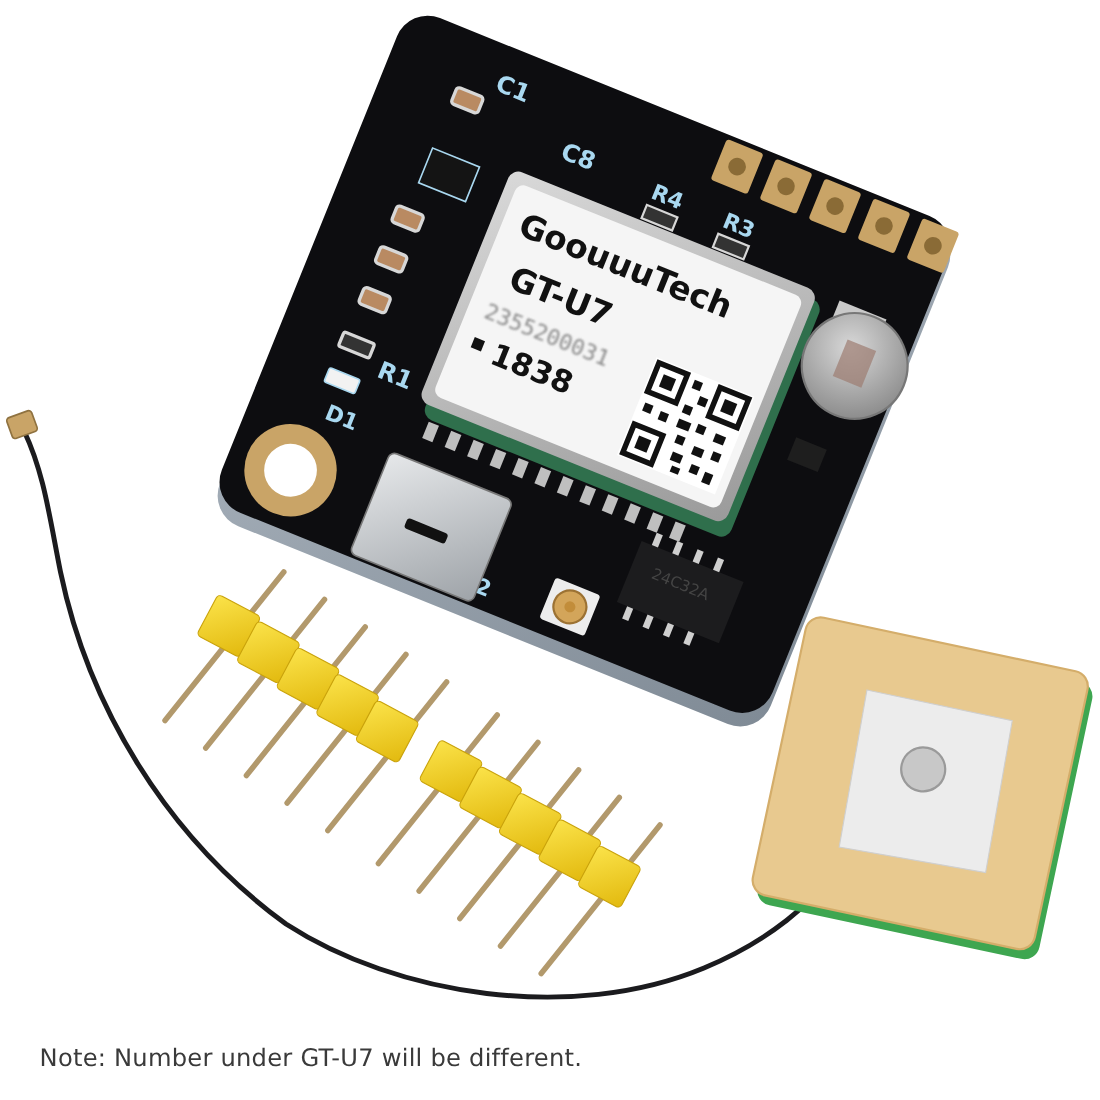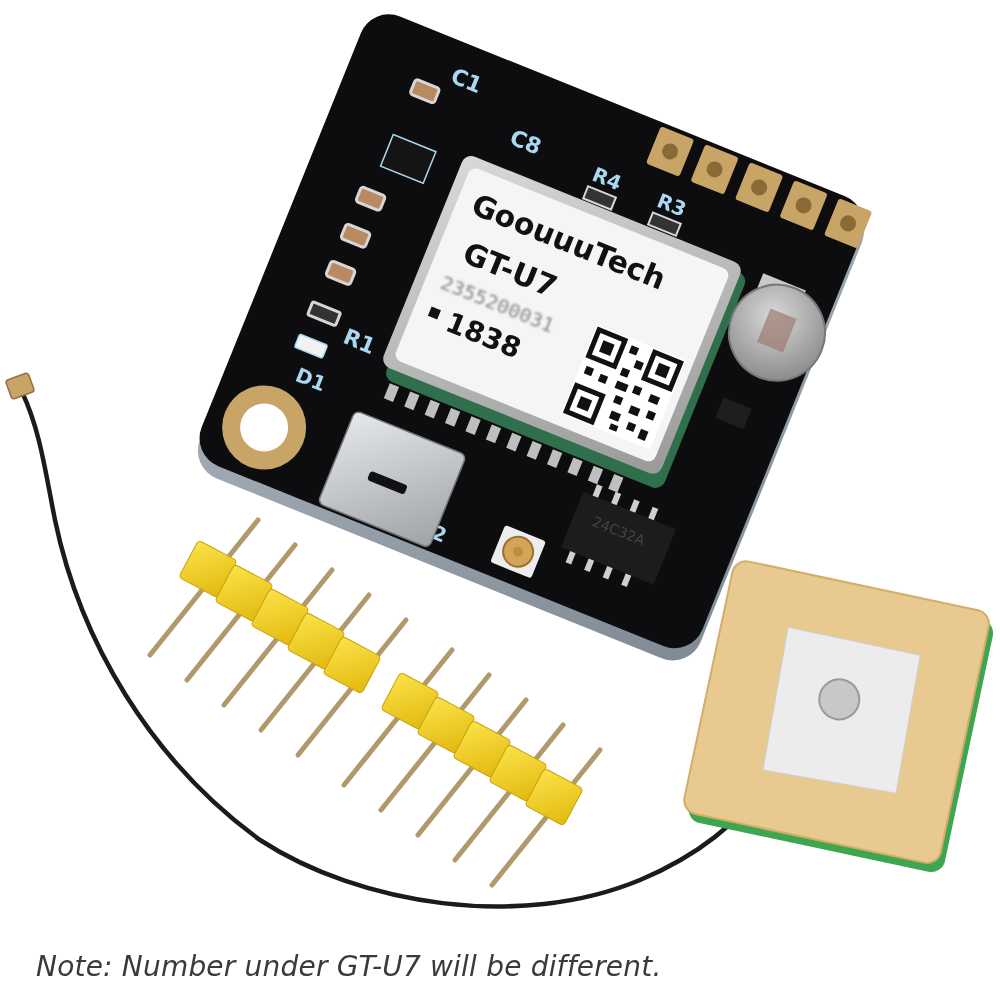--- a/index.html
+++ b/index.html
@@ -1,21 +1,21 @@
 <!DOCTYPE html>
 <html><head>
 <meta charset="utf-8">
 <style>
   html, body { margin: 0; padding: 0; background: #ffffff; }
   body { width: 1000px; height: 1000px; position: relative; overflow: hidden; font-family: "DejaVu Sans", sans-serif; }
   .scene { position: absolute; left: 0; top: 0; width: 1000px; height: 1000px; }
   .note {
     position: absolute; left: 36px; top: 950px;
-    font-family: "DejaVu Sans", sans-serif; font-style: italic;
-    font-size: 28px; color: #3a3a3a; letter-spacing: 0.2px;
+    font-family: "DejaVu Sans", sans-serif; 
+    font-size: 22px; color: #3a3a3a; letter-spacing: 0.2px;
   }
   .silk { font-family: "DejaVu Sans", sans-serif; fill: #a9d8f0; font-weight: bold; }
   .label-text { font-family: "DejaVu Sans", sans-serif; font-weight: bold; fill: #111; }
 </style>
 </head>
 <body>
 
 <div class="scene">
 <svg width="1000" height="1000" viewBox="0 0 1000 1000" xmlns="http://www.w3.org/2000/svg">
   <defs>

